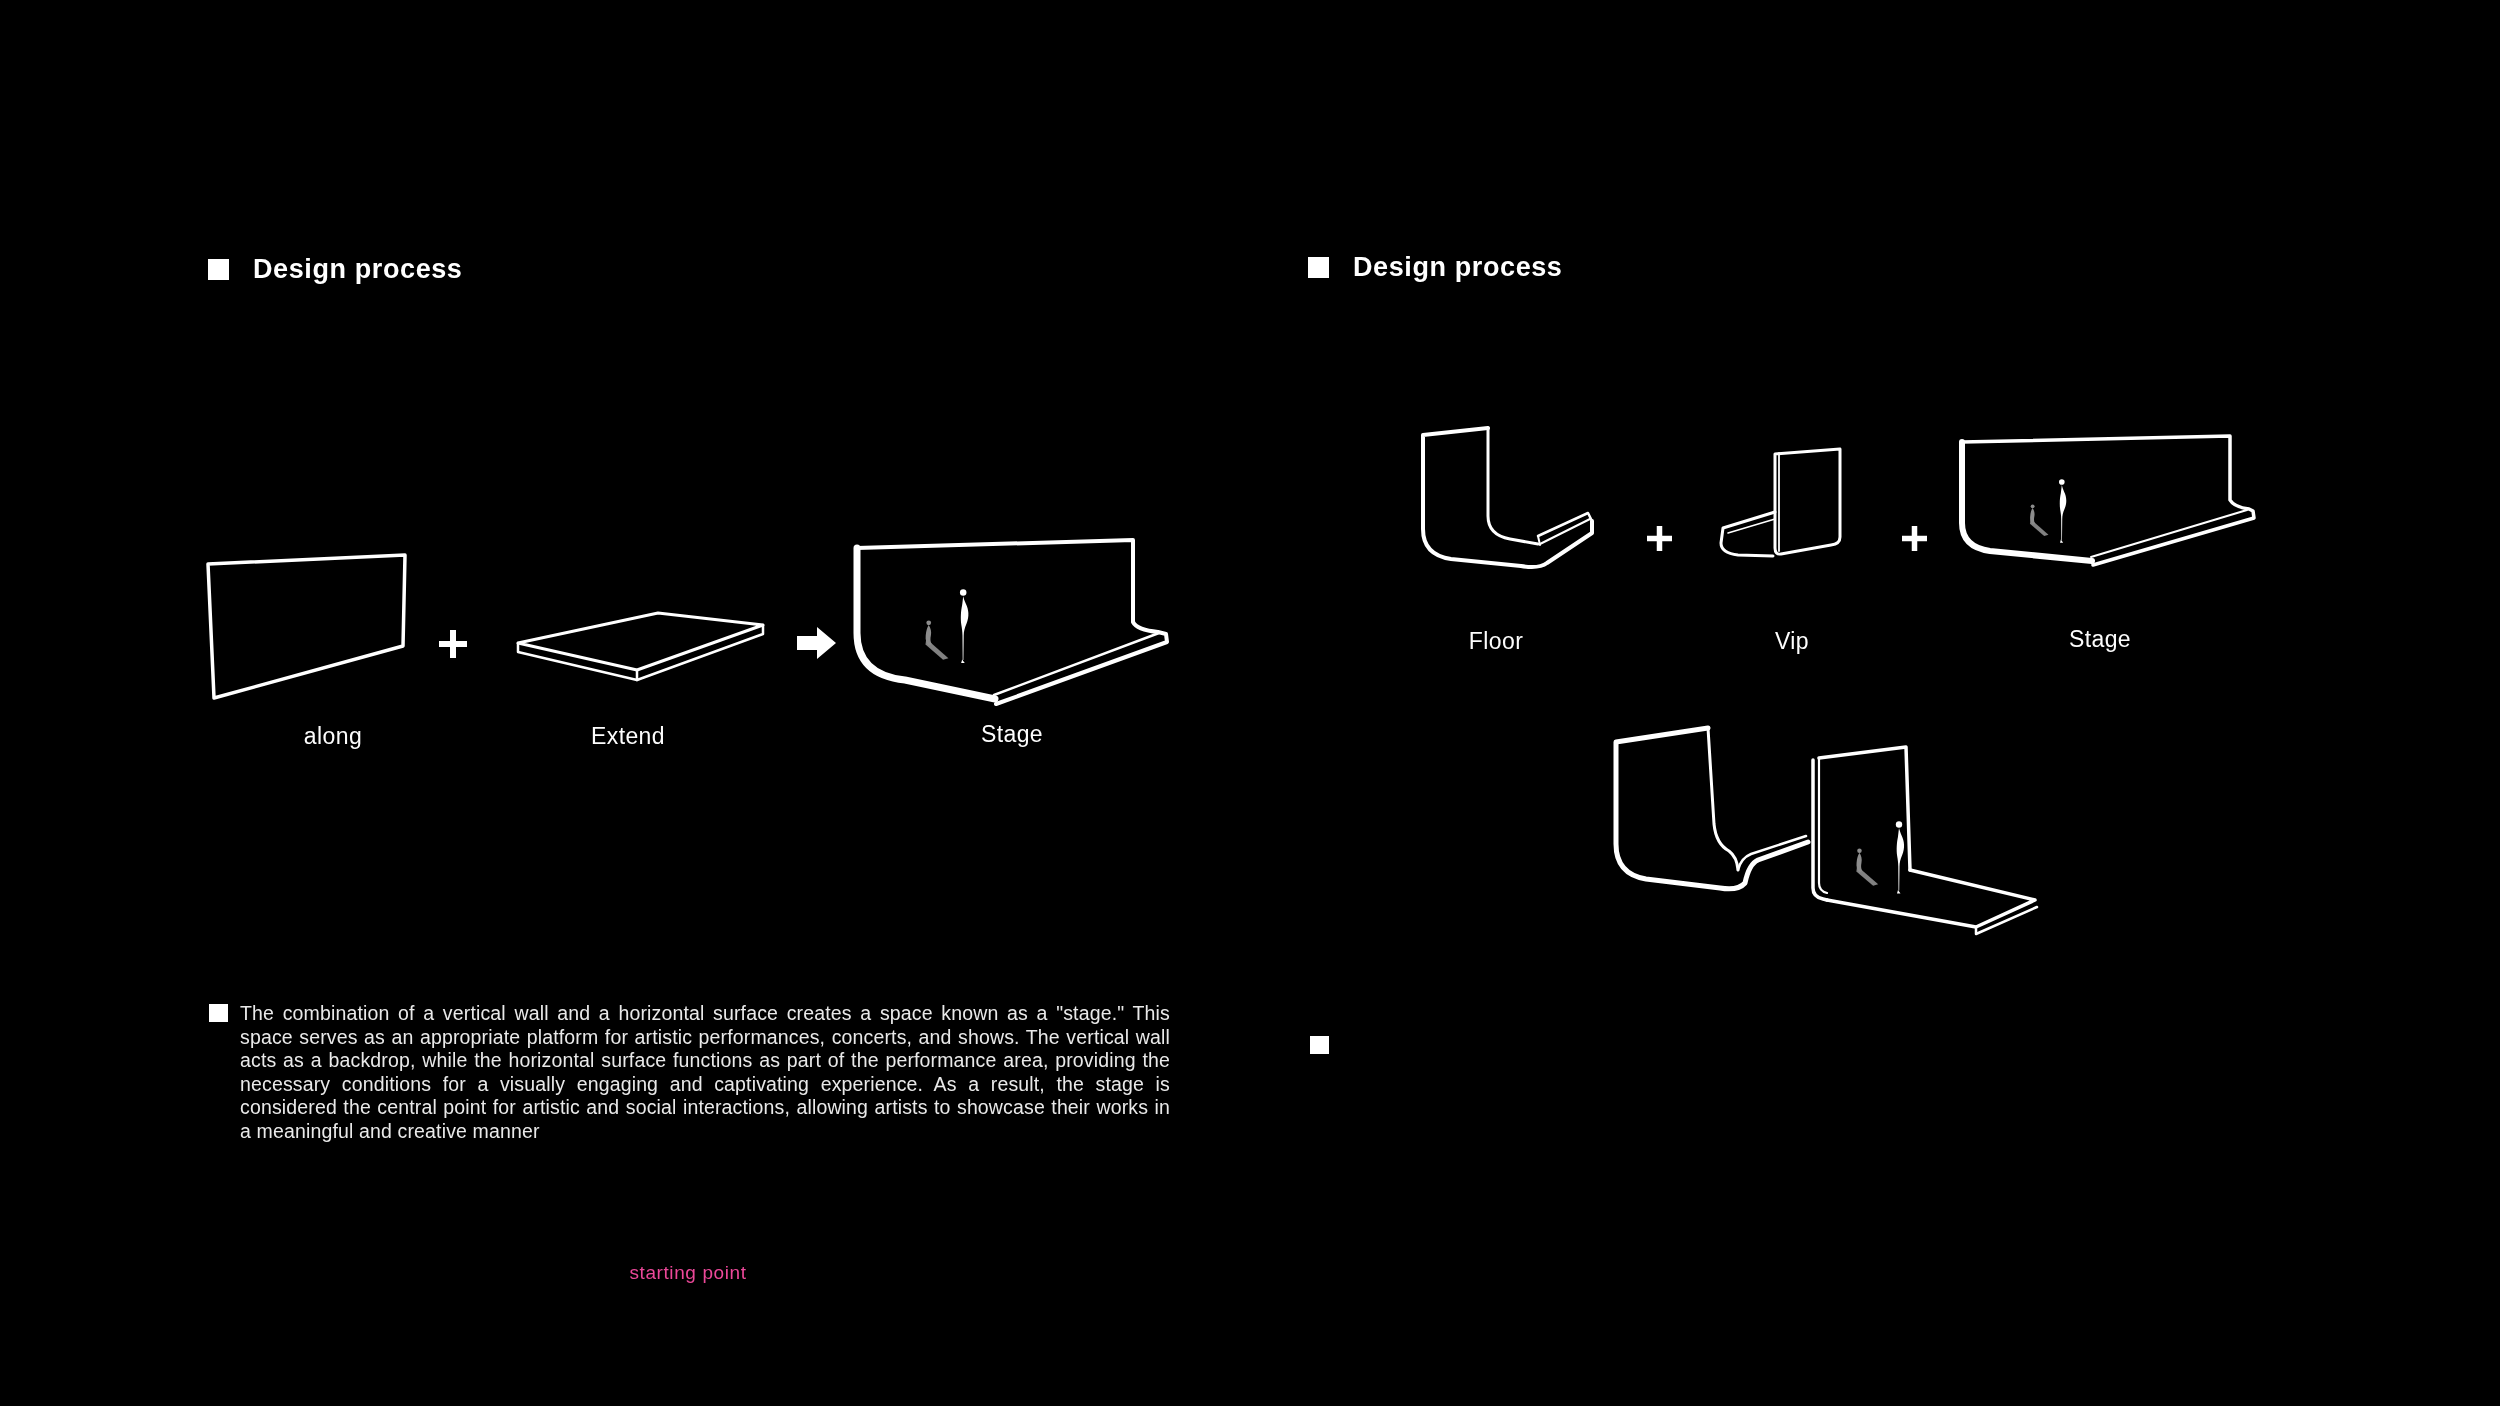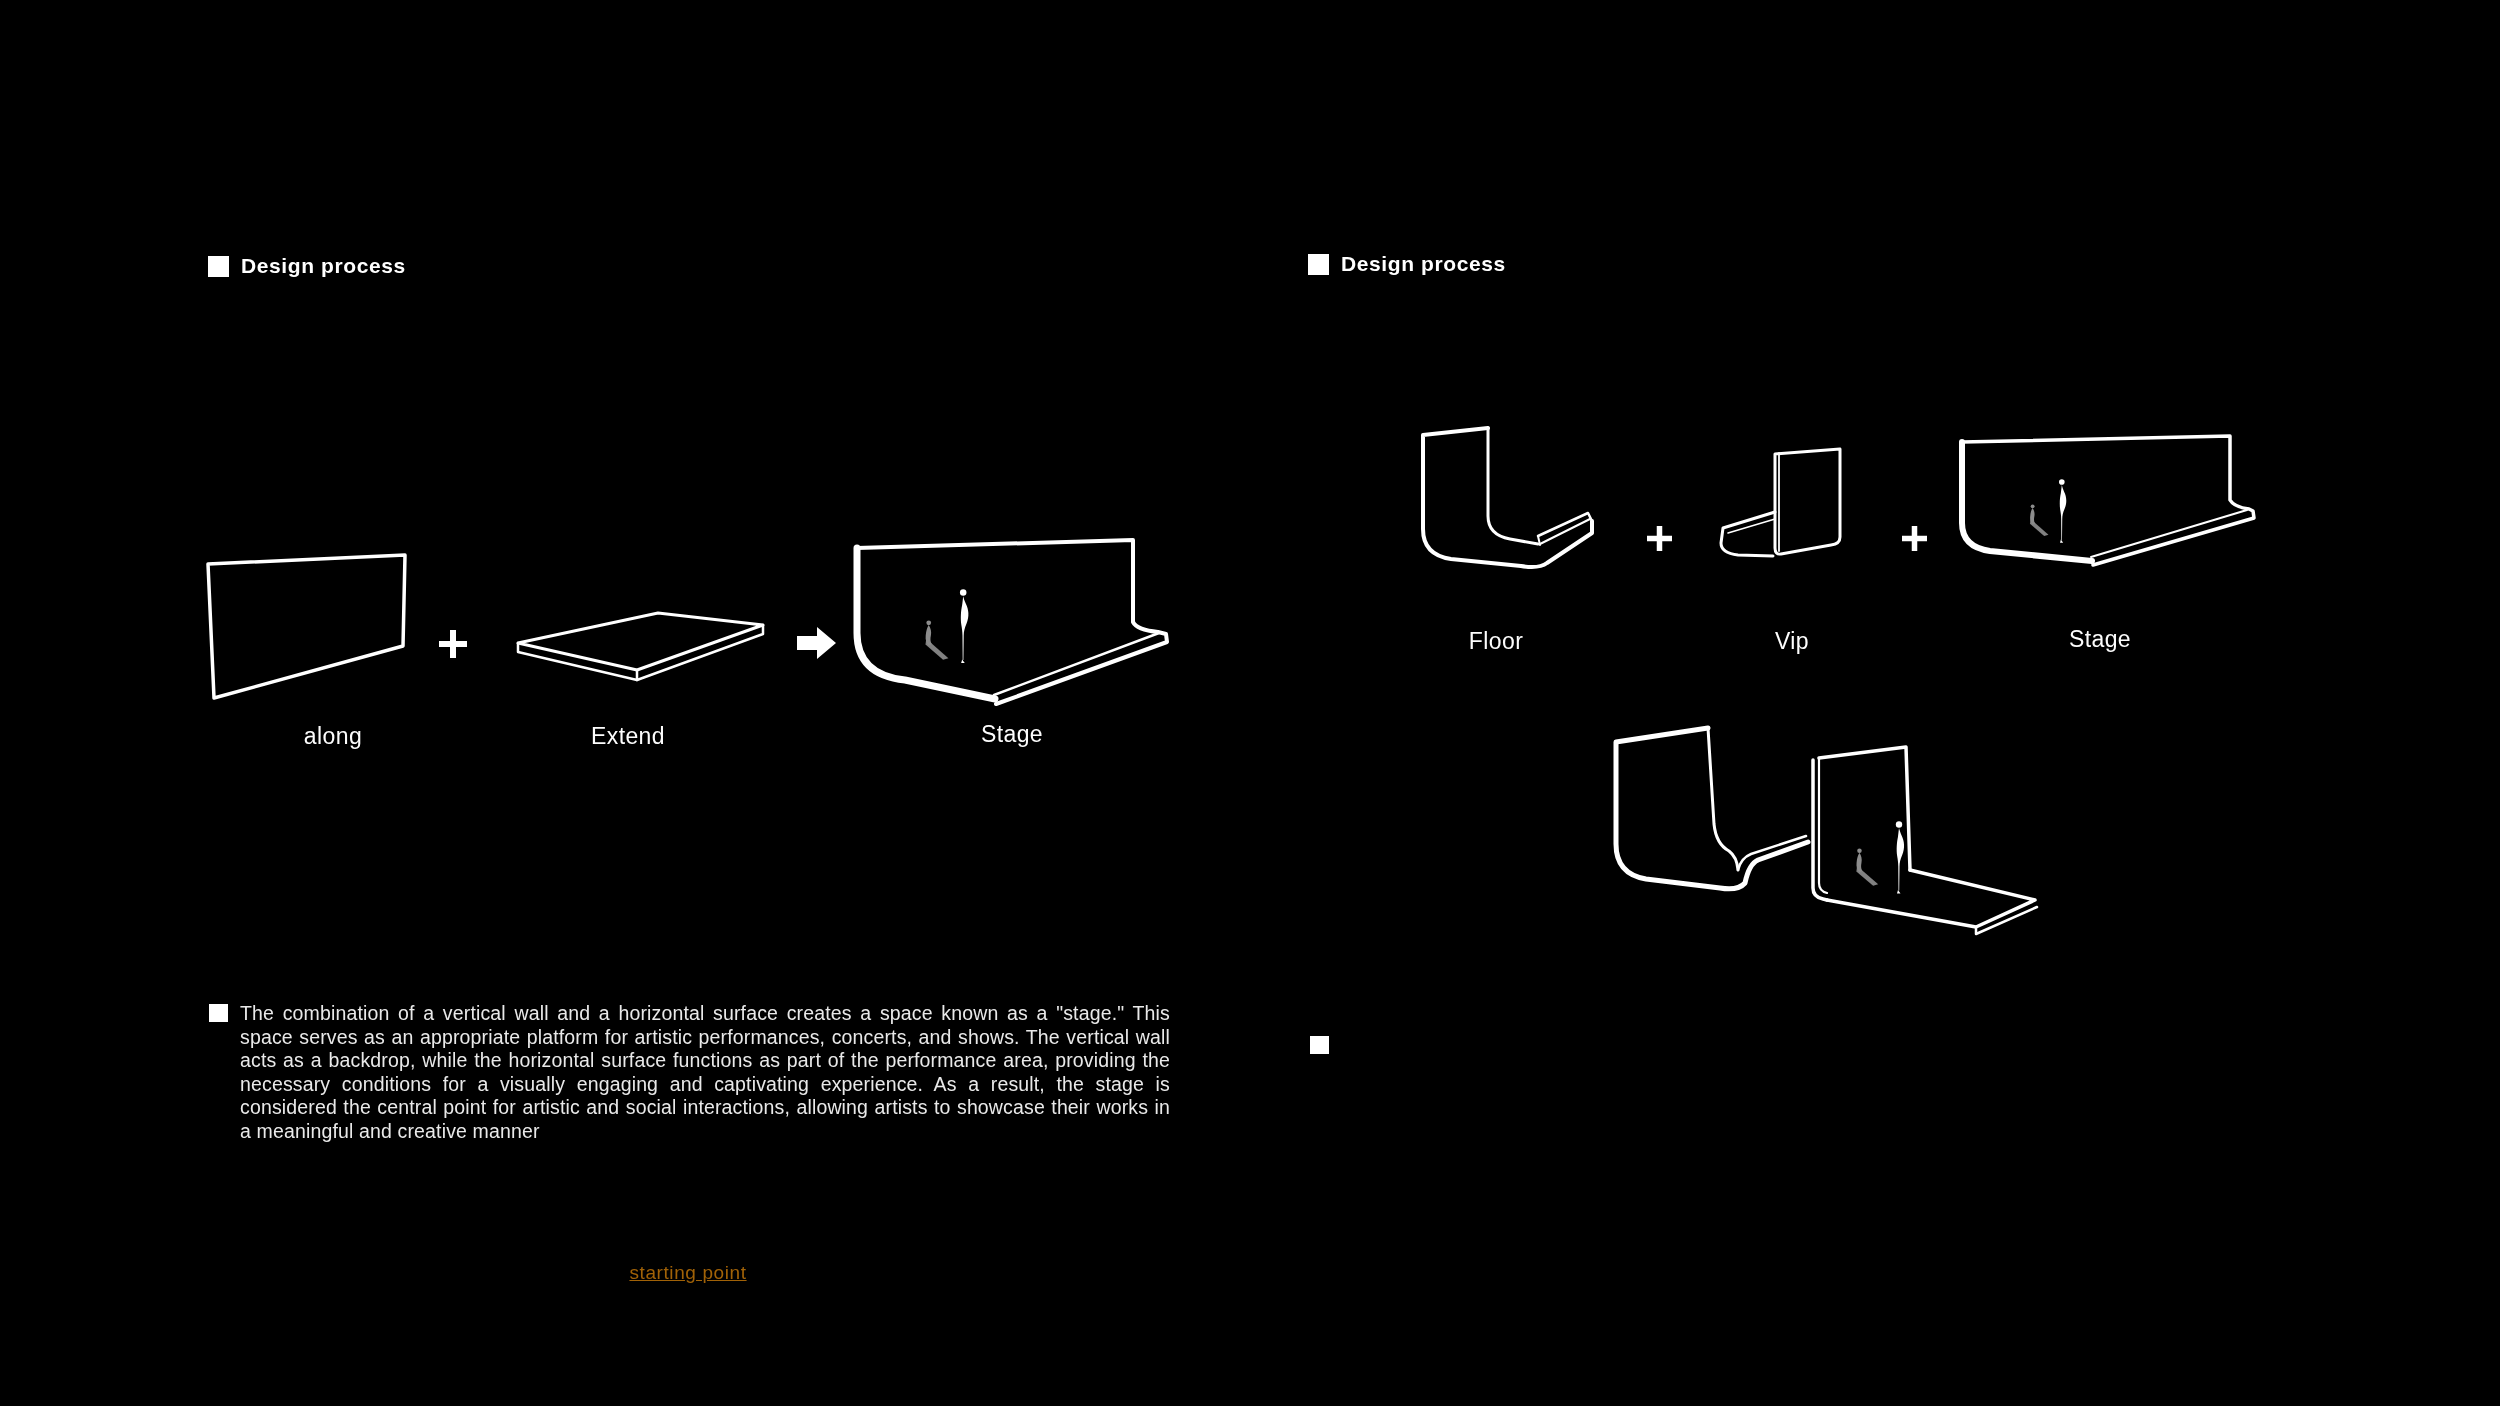--- a/index.html
+++ b/index.html
@@ -9,42 +9,42 @@
     color: #ffffff;
     font-family: "Liberation Sans", sans-serif;
     position: relative;
     overflow: hidden;
   }
   .abs { position: absolute; }
 
   
   .heading { display: flex; align-items: center; gap: 12px; }
   .heading .sq { width: 21px; height: 21px; background: #ffffff; flex: 0 0 auto; }
-  .heading .txt { font-size: 21px; font-weight: bold; letter-spacing: 0.6px; white-space: nowrap; }
+  .heading .txt { font-size: 27px; font-weight: bold; letter-spacing: 0.6px; white-space: nowrap; margin-left: 12px; }
 
   
   .shape-label { width: 160px; text-align: center; font-size: 23px; letter-spacing: 0.4px; color: #fdfdfd; }
 
   
   .plus svg { display: block; }
 
   
   .para-row { display: flex; align-items: flex-start; }
   .para-row .sq { width: 19px; height: 18px; background: #ffffff; flex: 0 0 auto; margin-top: 2px; }
   .para-text {
     font-size: 19.5px;
     line-height: 23.6px;
     color: #e9e9e9;
     letter-spacing: 0.15px;
   }
   .para-justify { text-align: justify; width: 930px; margin-left: 12px; }
   .para-lines { margin-left: 13px; }
   .para-lines div { white-space: nowrap; line-height: 24px; }
 
-  .caption { font-size: 19px; letter-spacing: 0.6px; color: #a16207; text-align: center; width: 200px; text-decoration: underline; }
+  .caption { font-size: 19px; letter-spacing: 0.6px; color: #ec4899; text-align: center; width: 200px; }
 
   svg.shape { display: block; overflow: visible; }
   .stroke { fill: none; stroke: #ffffff; stroke-linecap: round; stroke-linejoin: round; }
 </style>
 </head>
 <body>
 
 <svg width="0" height="0" style="position:absolute" aria-hidden="true">
   <defs>
     <g id="figure-person">

